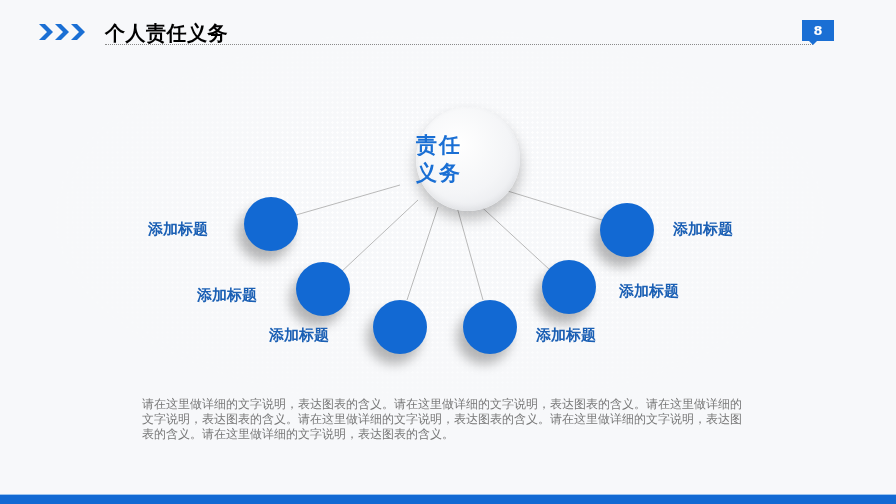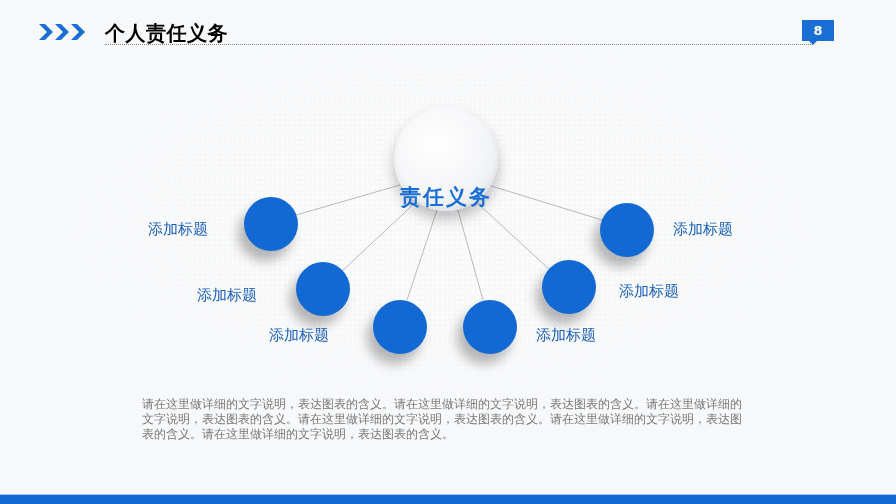--- a/index.html
+++ b/index.html
@@ -31,36 +31,36 @@
     background: #1a6fd4; color: #fff; font-size: 13px; font-weight: bold;
     text-align: center; line-height: 21px;
   }
   .page-badge::after {
     content: ""; position: absolute; left: 7px; bottom: -4px;
     border-left: 4px solid transparent; border-right: 4px solid transparent;
     border-top: 4px solid #1a6fd4;
   }
   svg.links { position: absolute; left: 0; top: 0; width: 896px; height: 504px; }
   .hub {
-    position: absolute; left: 394px; top: 107px; width: 104px; height: 104px;
+    position: absolute; left: 416px; top: 107px; width: 104px; height: 104px;
     border-radius: 50%;
     background: radial-gradient(circle at 40% 35%, #ffffff 0%, #f4f5f7 55%, #e2e4e8 100%);
     box-shadow: 0 8px 14px rgba(0,0,0,0.25), inset 0 -3px 6px rgba(0,0,0,0.06);
-    display: flex; align-items: flex-end; justify-content: center; flex-direction: row;
+    display: flex; align-items: flex-start; justify-content: center; flex-direction: column;
   }
   .hub-line {
     font-size: 21px; font-weight: bold; color: #1a6fd4; line-height: 28px; letter-spacing: 2px;
   }
   .node {
     position: absolute; width: 54px; height: 54px; border-radius: 50%;
     background: #1269d3;
     box-shadow: -6px 10px 12px rgba(0,0,0,0.28);
   }
   .label {
-    position: absolute; font-size: 15px; font-weight: normal; color: #1a5fb4; white-space: nowrap;
+    position: absolute; font-size: 15px; font-weight: bold; color: #1a5fb4; white-space: nowrap;
   }
   .desc {
     position: absolute; left: 142px; top: 397px; width: 610px;
     font-size: 12px; line-height: 15px; color: #777; 
   }
   .footer-bar {
     position: absolute; left: 0; top: 494px; width: 896px; height: 10px;
     background: #1269d3; border-top: 1px solid #9cc3ee;
   }
 </style>

